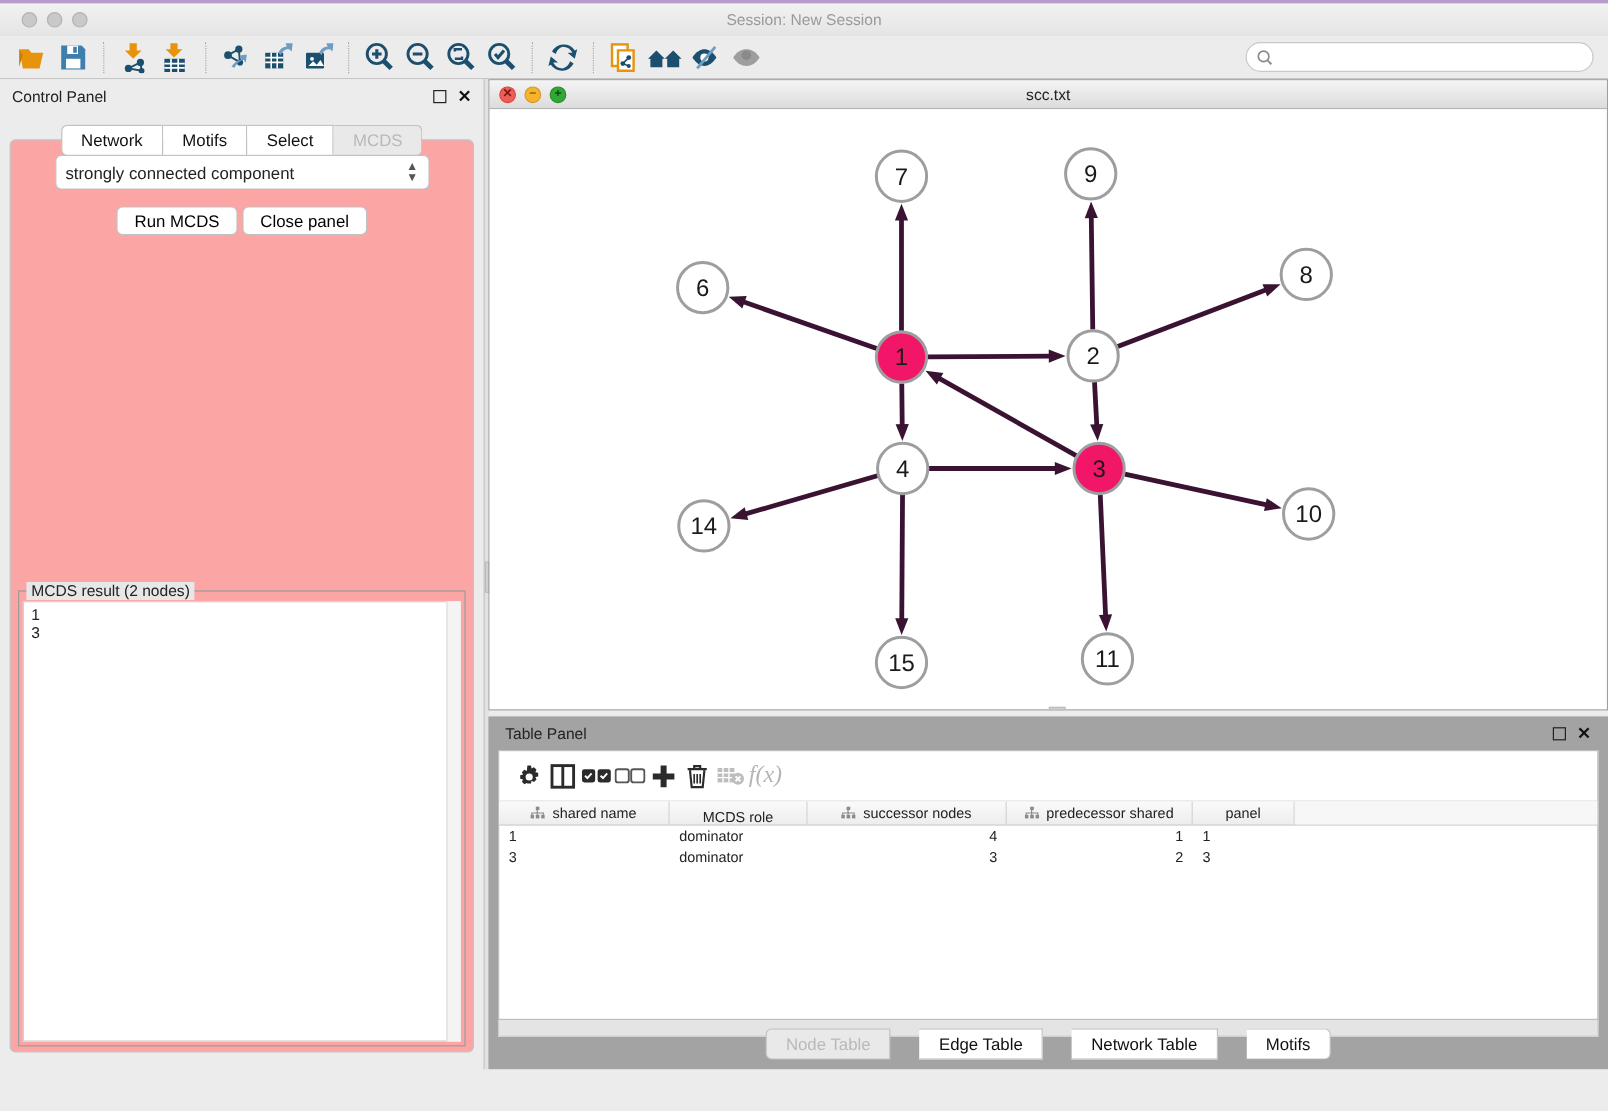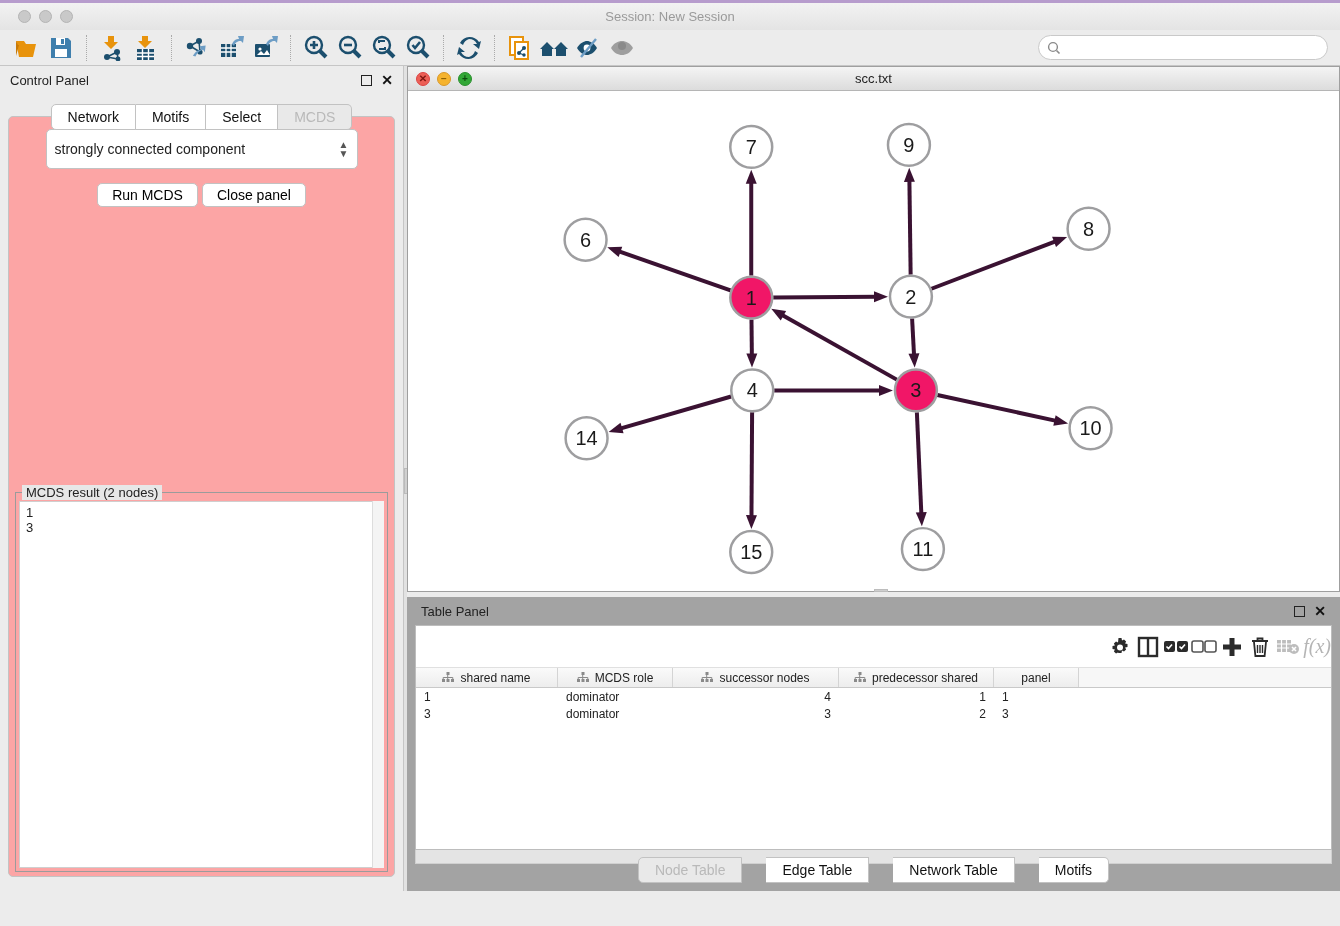--- a/index.html
+++ b/index.html
@@ -27,21 +27,21 @@
   .panel-head .ph-title { flex:1; font-size:13px; color:#222; }
   .ph-float { width:11px; height:11px; border:1.5px solid #222; margin-right:9px; }
   .ph-close { font-weight:bold; font-size:14px; color:#111; line-height:11px; }
   #cp-body { position:absolute; left:8px; right:8px; top:50px; bottom:14px; background:#fca5a5; border:1px solid #c3c3c3; border-radius:5px; }
   .seg-tabs { position:absolute; top:-13px; left:0; right:0; display:flex; justify-content:center; }
   .seg { background:#fff; border:1px solid #c2c2c2; border-left:none; padding:4px 16px; font-size:14px; color:#111; cursor:default; }
   .seg:first-child { border-left:1px solid #c2c2c2; border-radius:5px 0 0 5px; }
   .seg:last-child { border-radius:0 5px 5px 0; }
   .seg.selected { background:#e9e9e9; color:#b9b9b9; }
   #opt-label { text-align:center; margin-top:32px; font-size:14px; }
-  #opt-select { margin:12px auto 0; width:312px; height:40px; background:#fff; border:1px solid #c2c2c2; border-radius:5px; display:flex; align-items:center; padding:0 8px; font-size:14px; cursor:default; }
+  #opt-select { margin:12px auto 0; width:312px; height:29px; background:#fff; border:1px solid #c2c2c2; border-radius:5px; display:flex; align-items:center; padding:0 8px; font-size:14px; cursor:default; }
   #opt-select .caret { margin-left:auto; font-size:10px; color:#555; line-height:9px; text-align:center; }
   .btn-row { display:flex; justify-content:center; gap:4px; margin-top:14px; }
   .mac-btn { background:#fff; border:1px solid #c2c2c2; border-radius:5px; padding:3px 14px; font-size:14px; cursor:default; }
   #result-group { position:absolute; left:6px; right:6px; top:375px; bottom:4px; border:1px solid #9b9b9b; }
   #result-title { position:absolute; top:-8px; left:6px; background:#e7e7e7; padding:0 4px; font-size:13px; }
   #result-text { position:absolute; left:3px; right:3px; top:8px; bottom:3px; background:#fff; border:1px solid #cfcfcf; font-size:13px; padding:3px 6px; white-space:pre; overflow:hidden; }
   #result-scroll { position:absolute; right:3px; top:8px; bottom:3px; width:12px; background:#f4f4f4; border-left:1px solid #ddd; }
 
   
   #v-split { position:absolute; left:403px; top:66px; width:4px; height:825px; background:#e2e2e2; border-left:1px solid #c6c6c6; }
@@ -54,21 +54,21 @@
   .tl { width:14px; height:14px; border-radius:50%; margin-right:7px; display:flex; align-items:center; justify-content:center; font-size:10px; font-weight:bold; line-height:10px; }
   .tl-red { background:#ec5f56; border:1px solid #d44; color:#7e1510; }
   .tl-yellow { background:#f5b32e; border:1px solid #d9982a; color:#8a5d00; }
   .tl-green { background:#32a736; border:1px solid #2a8f2e; color:#0d4b0f; }
   #net-canvas { position:absolute; top:24px; left:0; right:0; bottom:0; background:#fff; }
   #net-grip { position:absolute; bottom:-1px; left:50%; width:14px; height:3px; background:#cfcfcf; border:1px solid #bdbdbd; }
 
   
   #table-panel { position:absolute; left:407px; top:597px; right:0; height:294px; background:#a3a3a3; }
   #tp-block { position:absolute; left:8px; right:8px; top:28px; height:225px; background:#fff; border:1px solid #bdbdbd; }
-  #tp-toolbar { height:42px; display:flex; align-items:center; padding-left:12px; gap:2px; border-bottom:1px solid #e0e0e0;justify-content:flex-end; }
+  #tp-toolbar { height:42px; display:flex; align-items:center; padding-left:12px; gap:2px; border-bottom:1px solid #e0e0e0; }
   .tp-ico { display:flex; align-items:center; justify-content:center; width:26px; height:26px; }
   #fx-label { font-family:"Liberation Serif", serif; font-style:italic; font-size:20px; color:#b5b5b5; }
   #tbl-header { display:flex; height:20px; background:linear-gradient(#fafafa,#ededed); border-bottom:1px solid #c9c9c9; font-size:12px; color:#222; }
   .th-cell { display:flex; align-items:center; justify-content:center; gap:6px; border-right:1px solid #d4d4d4; height:100%; }
   .th-fill { flex:1; border-right:none; background:#f7f7f7; }
   .t-row { display:flex; height:17px; font-size:12px; align-items:center; }
   .t-cell { padding:0 8px; overflow:hidden; white-space:nowrap; }
   .al-r { text-align:right; }
   #tp-tabs { position:absolute; bottom:10px; left:0; right:0; display:flex; justify-content:center;gap:24px; }
   #tp-scrollstrip { position:absolute; left:8px; right:8px; top:253px; height:14px; background:#e4e4e4; border:1px solid #d0d0d0; border-top:none; }
@@ -407,21 +407,21 @@
               <g fill="#8a8a8a">
                 <rect x="4.5" y="0" width="3" height="3"></rect>
                 <rect x="0" y="7" width="3" height="3"></rect>
                 <rect x="4.5" y="7" width="3" height="3"></rect>
                 <rect x="9" y="7" width="3" height="3"></rect>
                 <path d="M5.7 3v2.5M1.2 7V5.5h9.6V7M5.7 5v2" stroke="#8a8a8a" stroke-width="1" fill="none"></path>
               </g>
             </svg>
             <span>shared name</span>
           </div>
-          <div class="th-cell" style="width: 115px;">
+          <div class="th-cell" style="width: 115px; flex-direction: column;">
             <svg width="12" height="11" viewBox="0 0 12 11">
               <g fill="#8a8a8a">
                 <rect x="4.5" y="0" width="3" height="3"></rect>
                 <rect x="0" y="7" width="3" height="3"></rect>
                 <rect x="4.5" y="7" width="3" height="3"></rect>
                 <rect x="9" y="7" width="3" height="3"></rect>
                 <path d="M5.7 3v2.5M1.2 7V5.5h9.6V7M5.7 5v2" stroke="#8a8a8a" stroke-width="1" fill="none"></path>
               </g>
             </svg>
             <span>MCDS role</span>

